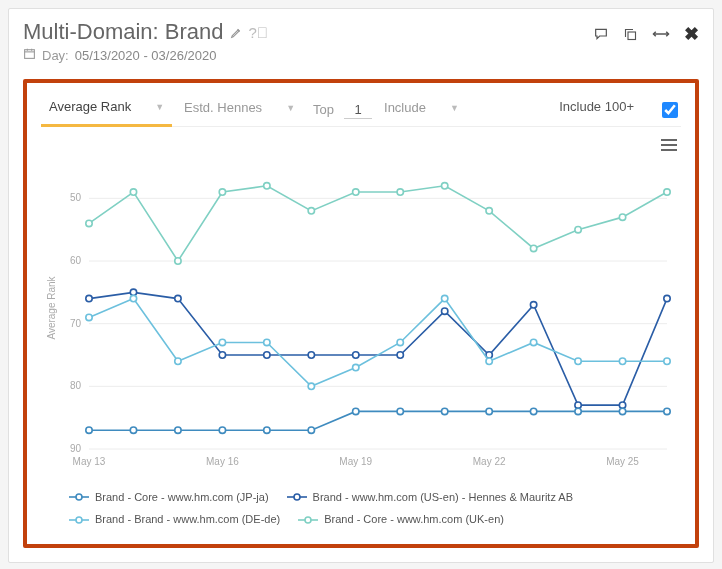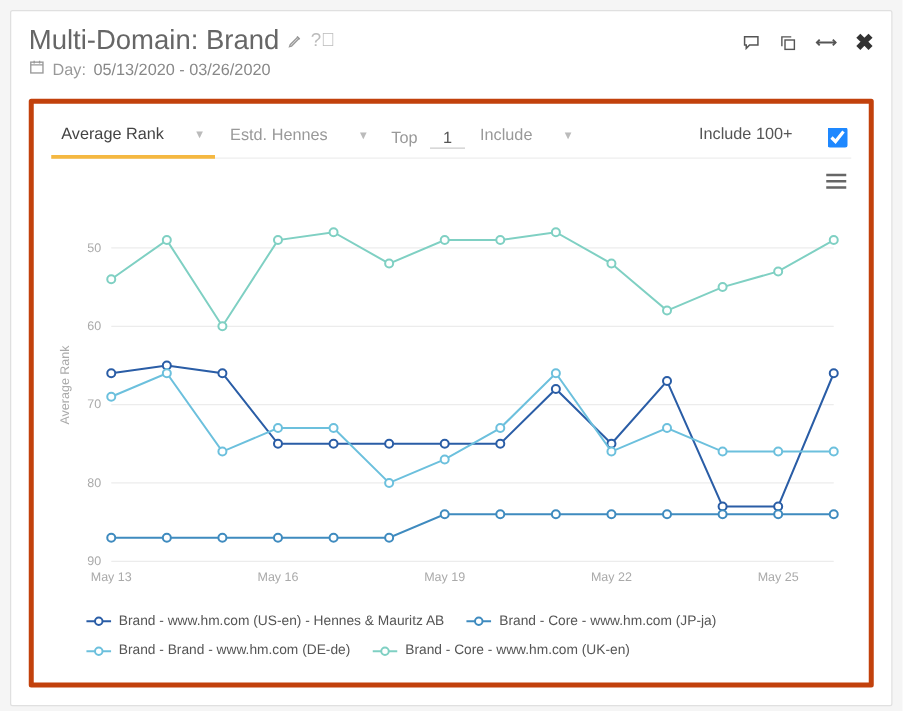--- a/index.html
+++ b/index.html
@@ -318,33 +318,33 @@
           <circle cx="492.61538461538464" cy="111.46666666666665" r="3.2" class="series-pt" stroke="#7fd0c3"></circle>
           <circle cx="537.0769230769231" cy="92.66666666666666" r="3.2" class="series-pt" stroke="#7fd0c3"></circle>
           <circle cx="581.5384615384615" cy="80.13333333333333" r="3.2" class="series-pt" stroke="#7fd0c3"></circle>
           <circle cx="626" cy="55.06666666666666" r="3.2" class="series-pt" stroke="#7fd0c3"></circle>
         </svg>
     </div>
 
     <div class="legend" id="legend"><span class="legend-item">
           <span class="legend-swatch">
             <svg width="20" height="10">
+              <line x1="0" y1="5" x2="20" y2="5" stroke="#3f8bbf" stroke-width="1.6"></line>
+              <circle cx="10" cy="5" r="3" fill="#fff" stroke="#3f8bbf" stroke-width="1.6"></circle>
+            </svg>
+          </span>
+          <span>Brand - Core - www.hm.com (JP-ja)</span>
+        </span><span class="legend-item">
+          <span class="legend-swatch">
+            <svg width="20" height="10">
               <line x1="0" y1="5" x2="20" y2="5" stroke="#2a5da6" stroke-width="1.6"></line>
               <circle cx="10" cy="5" r="3" fill="#fff" stroke="#2a5da6" stroke-width="1.6"></circle>
             </svg>
           </span>
           <span>Brand - www.hm.com (US-en) - Hennes &amp; Mauritz AB</span>
-        </span><span class="legend-item">
-          <span class="legend-swatch">
-            <svg width="20" height="10">
-              <line x1="0" y1="5" x2="20" y2="5" stroke="#3f8bbf" stroke-width="1.6"></line>
-              <circle cx="10" cy="5" r="3" fill="#fff" stroke="#3f8bbf" stroke-width="1.6"></circle>
-            </svg>
-          </span>
-          <span>Brand - Core - www.hm.com (JP-ja)</span>
         </span><span class="legend-item">
           <span class="legend-swatch">
             <svg width="20" height="10">
               <line x1="0" y1="5" x2="20" y2="5" stroke="#6cc0dd" stroke-width="1.6"></line>
               <circle cx="10" cy="5" r="3" fill="#fff" stroke="#6cc0dd" stroke-width="1.6"></circle>
             </svg>
           </span>
           <span>Brand - Brand - www.hm.com (DE-de)</span>
         </span><span class="legend-item">
           <span class="legend-swatch">

